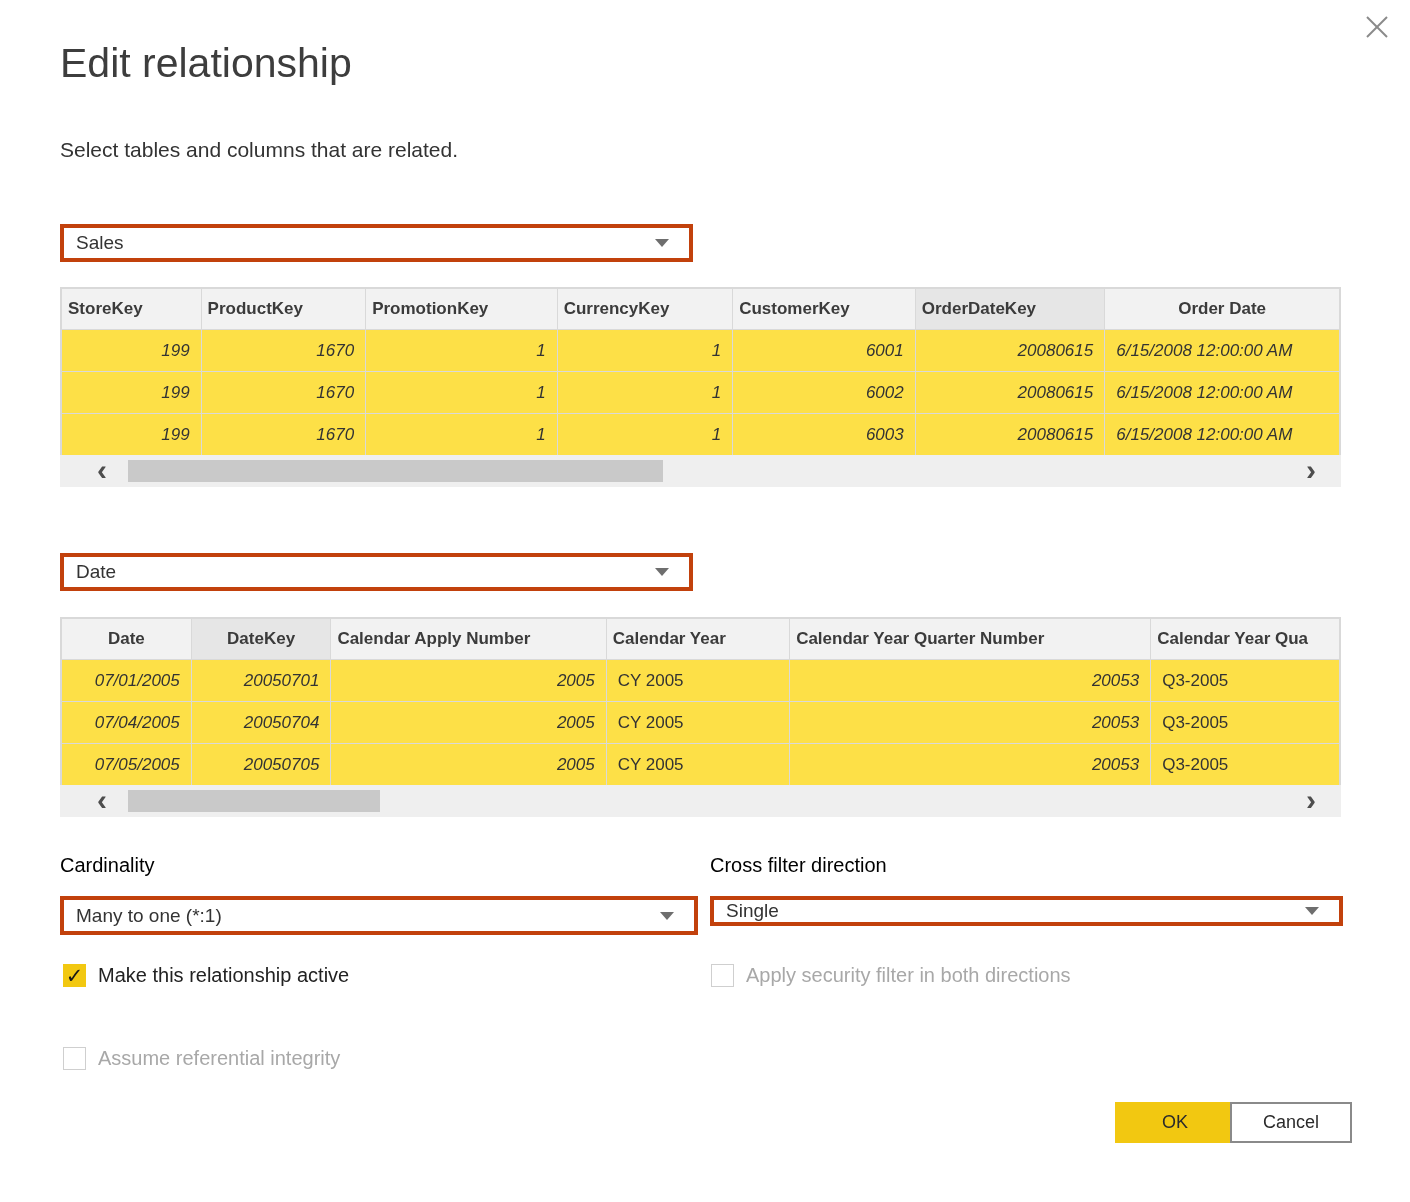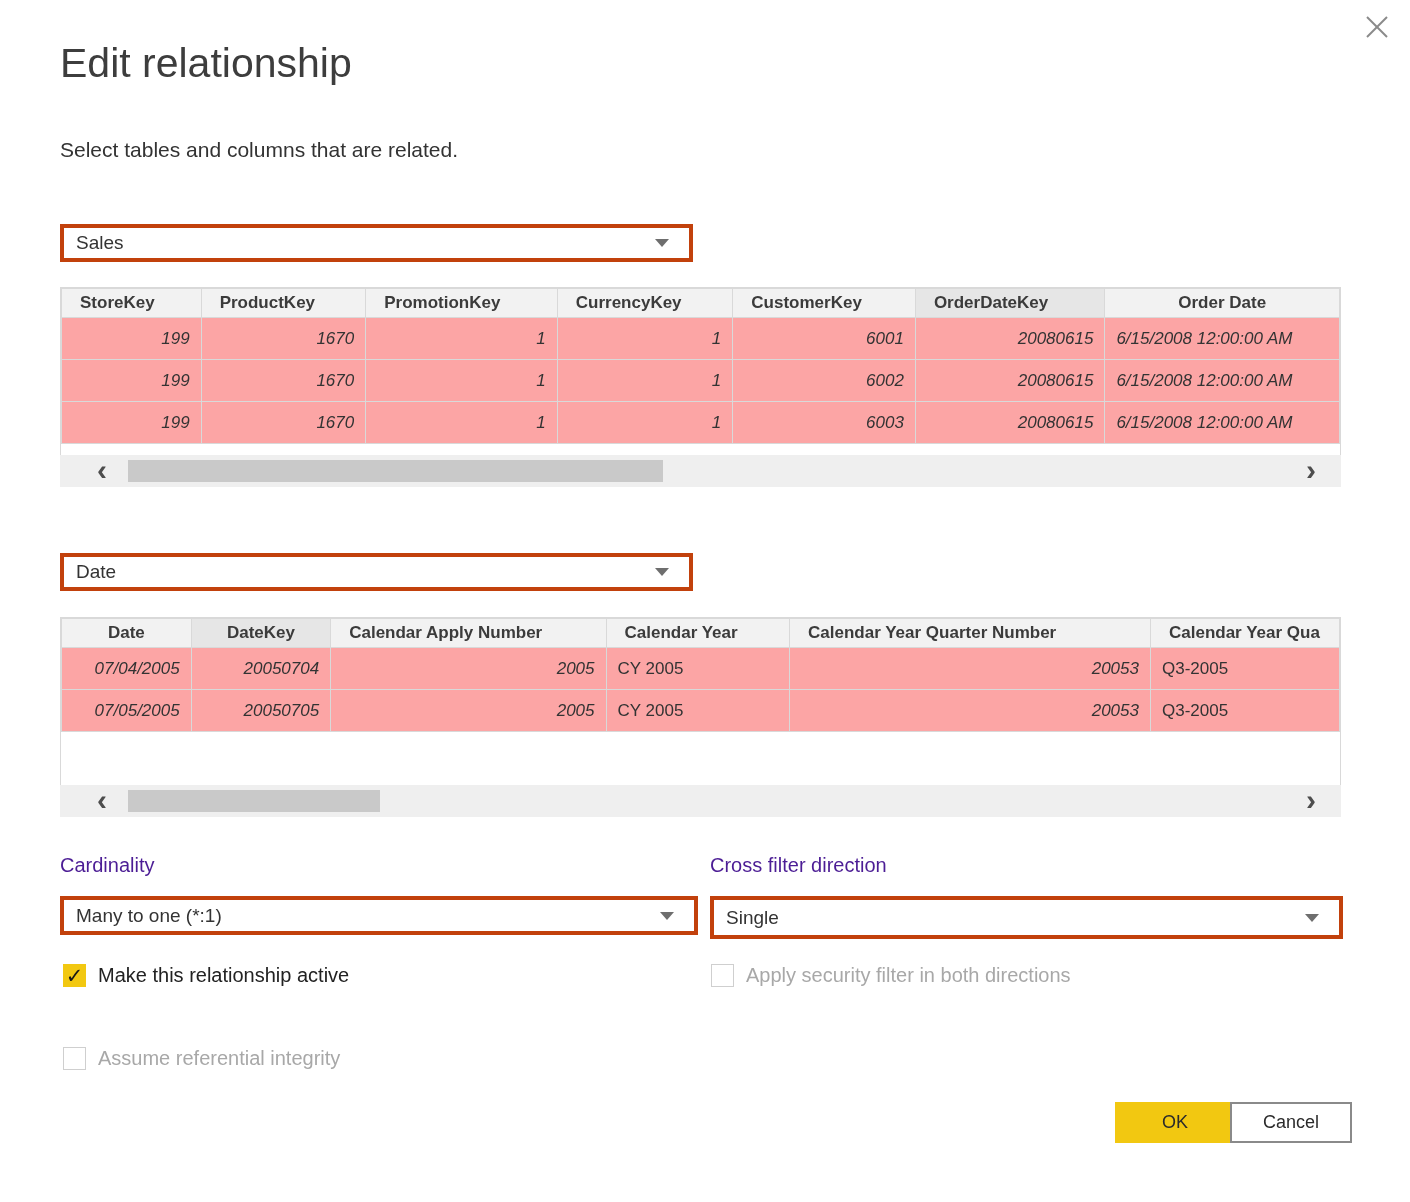--- a/index.html
+++ b/index.html
@@ -38,51 +38,51 @@
   
   .grid-wrap{width:1281px;overflow:hidden;border:1px solid var(--grid-border);background:#fff;}
   .grid-sales{left:60px;top:287px;height:169px;}
   .grid-date{left:60px;top:617px;height:169px;}
   table.grid{border-collapse:collapse;table-layout:fixed;}
   table.grid th,table.grid td{
     border:1px solid var(--grid-border);overflow:hidden;white-space:nowrap;
     font-size:17px;color:#333;
   }
   table.grid th{
-    height:29px;background:#f2f2f2;font-weight:bold;color:#3b3b3b;
-    text-align:left;padding:0 18px;
+    height:41px;background:#f2f2f2;font-weight:bold;color:#3b3b3b;
+    text-align:left;padding:0 6px;
   }
   table.grid th.c{text-align:center;}
   table.grid th.sel-h{background:#e6e6e6;}
-  table.grid td{height:42px;background:#fca5a5;padding:0 11px;}
+  table.grid td{height:42px;background:#fde047;padding:0 11px;}
   td.num{text-align:right;font-style:italic;}
   td.dt{text-align:left;font-style:italic;}
   td.txt{text-align:left;}
   td.sel{background:#e9e9e9;}
 
   
   .hscroll{width:1281px;height:32px;background:#efefef;}
   .hs-sales{left:60px;top:455px;}
   .hs-date{left:60px;top:785px;}
   .hscroll .chev{
     position:absolute;top:0;height:32px;line-height:30px;font-size:30px;font-weight:bold;
     color:#4d4d4d;cursor:pointer;user-select:none;
   }
   .hscroll .chev-l{left:37px;}
   .hscroll .chev-r{right:25px;}
   .hscroll .thumb{position:absolute;top:5px;height:22px;background:#c9c9c9;cursor:pointer;}
   .thumb-sales{left:68px;width:535px;}
   .thumb-date{left:68px;width:252px;}
 
   
-  .field-label{font-size:20px;color:#4c1d95;}
+  .field-label{font-size:20px;color:#000000;}
   .lbl-cardinality{left:60px;top:854px;}
   .lbl-crossfilter{left:710px;top:854px;}
   .sel-cardinality{left:60px;top:896px;width:638px;height:39px;}
-  .sel-crossfilter{left:710px;top:896px;width:633px;height:43px;}
+  .sel-crossfilter{left:710px;top:896px;width:633px;height:30px;}
 
   .cb-row{display:flex;align-items:center;cursor:pointer;}
   .cb-active{left:63px;top:964px;}
   .cb-security{left:711px;top:964px;}
   .cb-referential{left:63px;top:1012px;margin-top:35px;}
   .cb-box{
     width:23px;height:23px;flex:0 0 23px;display:flex;align-items:center;justify-content:center;
   }
   .cb-box.checked{background:var(--accent-yellow);}
   .cb-box.empty{background:#fff;border:1px solid #cfcfcf;}
@@ -200,20 +200,28 @@
         <th class="c">Date</th>
         <th class="c sel-h">DateKey</th>
         <th>Calendar Apply Number</th>
         <th>Calendar Year</th>
         <th>Calendar Year Quarter Number</th>
         <th>Calendar Year Qua</th>
       </tr>
     </thead>
     <tbody>
       <tr>
+        <td class="num">07/01/2005</td>
+        <td class="num sel">20050701</td>
+        <td class="num">2005</td>
+        <td class="txt">CY 2005</td>
+        <td class="num">20053</td>
+        <td class="txt">Q3-2005</td>
+      </tr>
+      <tr>
         <td class="num">07/04/2005</td>
         <td class="num sel">20050704</td>
         <td class="num">2005</td>
         <td class="txt">CY 2005</td>
         <td class="num">20053</td>
         <td class="txt">Q3-2005</td>
       </tr>
       <tr>
         <td class="num">07/05/2005</td>
         <td class="num sel">20050705</td>

